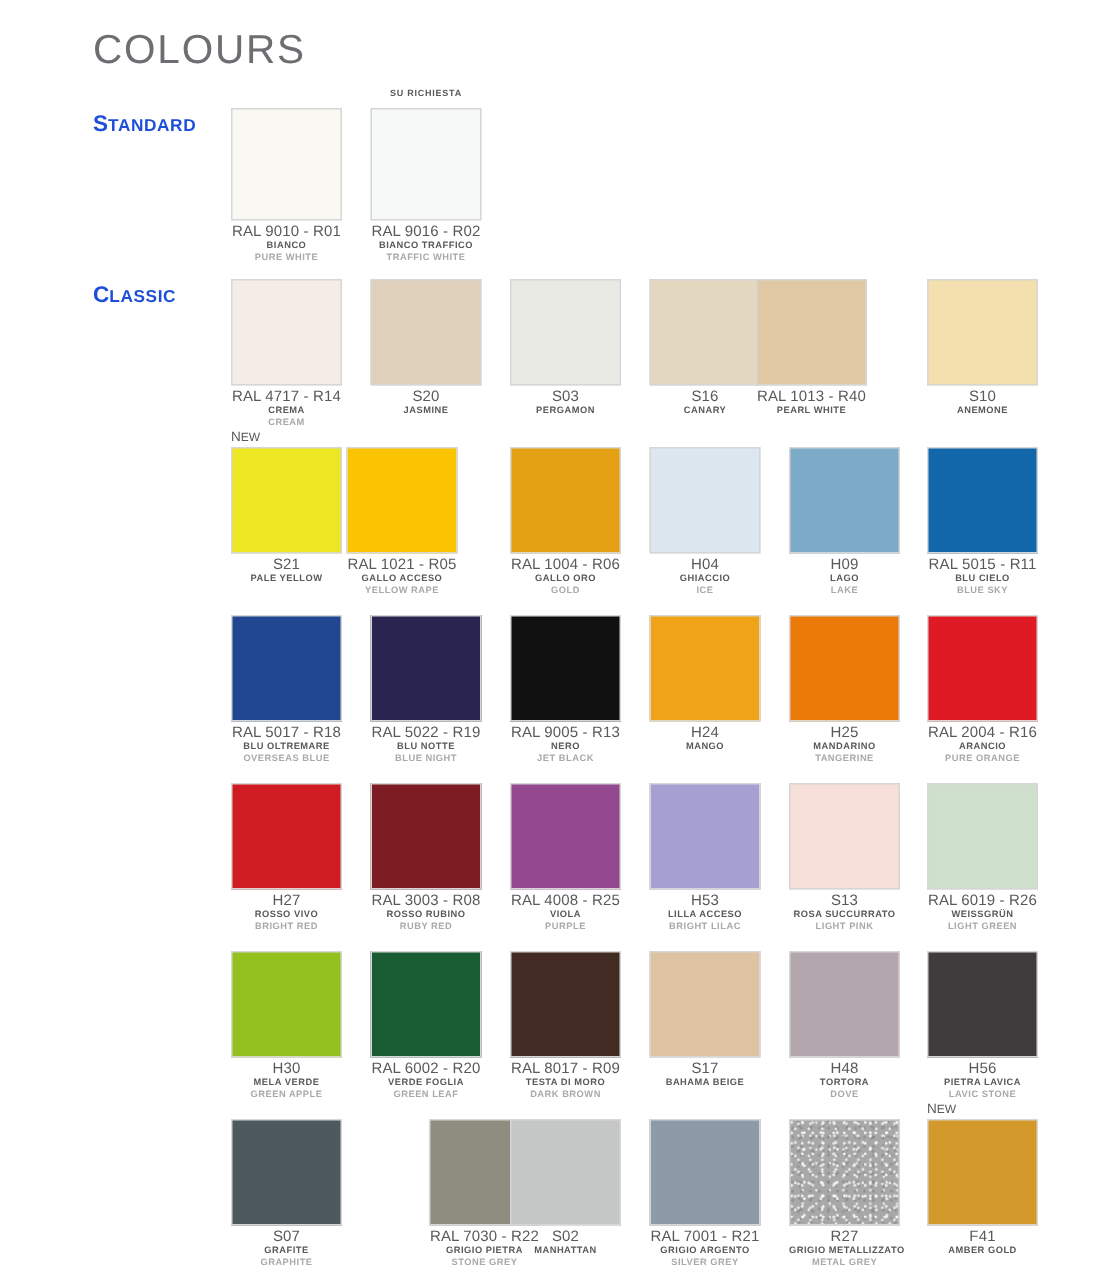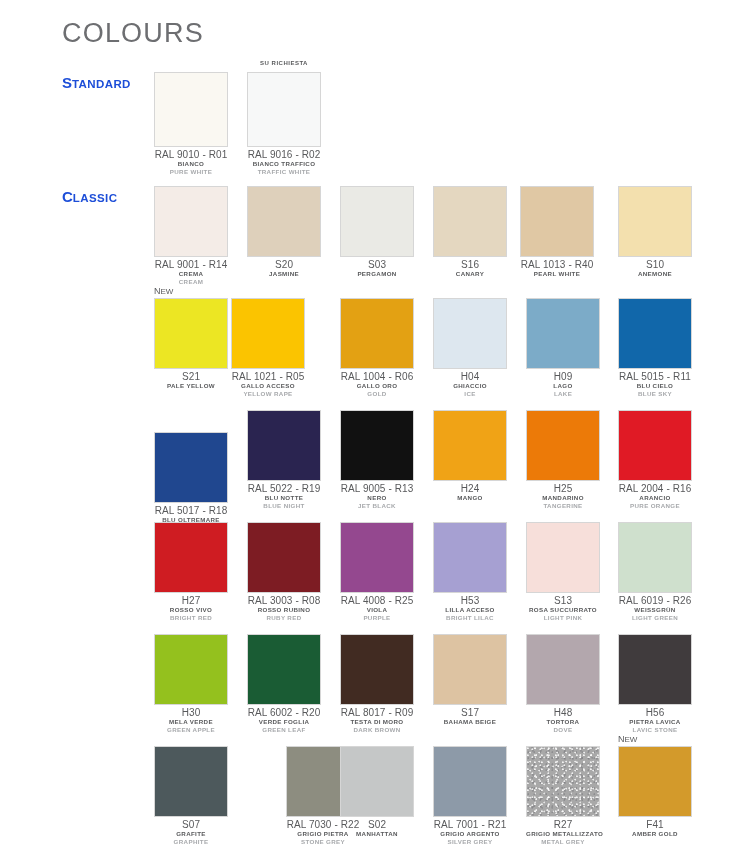--- a/index.html
+++ b/index.html
@@ -138,21 +138,21 @@
         <div class="caption">
           <div class="code">RAL 9016 - R02</div>
           <div class="name-it">BIANCO TRAFFICO</div>
           <div class="name-en">TRAFFIC WHITE</div>
         </div>
       </div>
       <div class="section-label" style="top: 188px;"><span class="cap">C</span><span class="rest">LASSIC</span></div>
       <div class="swatch-cell" style="left: 154px; top: 186px;">
         <div class="chip cls" style="background-color: rgb(244, 236, 231);"></div>
         <div class="caption">
-          <div class="code">RAL 9001 - R14</div>
+          <div class="code">RAL 4717 - R14</div>
           <div class="name-it">CREMA</div>
           <div class="name-en">CREAM</div>
         </div>
       </div>
       <div class="swatch-cell" style="left: 247px; top: 186px;">
         <div class="chip cls" style="background-color: rgb(222, 208, 187);"></div>
         <div class="caption">
           <div class="code">S20</div>
           <div class="name-it">JASMINE</div>
         </div>
@@ -164,21 +164,21 @@
           <div class="name-it">PERGAMON</div>
         </div>
       </div>
       <div class="swatch-cell" style="left: 433px; top: 186px;">
         <div class="chip cls" style="background-color: rgb(228, 215, 192);"></div>
         <div class="caption">
           <div class="code">S16</div>
           <div class="name-it">CANARY</div>
         </div>
       </div>
-      <div class="swatch-cell" style="left: 520px; top: 186px;">
+      <div class="swatch-cell" style="left: 504px; top: 186px;">
         <div class="chip cls" style="background-color: rgb(224, 200, 164);"></div>
         <div class="caption">
           <div class="code">RAL 1013 - R40</div>
           <div class="name-it">PEARL WHITE</div>
         </div>
       </div>
       <div class="swatch-cell" style="left: 618px; top: 186px;">
         <div class="chip cls" style="background-color: rgb(243, 224, 174);"></div>
         <div class="caption">
           <div class="code">S10</div>
@@ -226,21 +226,21 @@
         </div>
       </div>
       <div class="swatch-cell" style="left: 618px; top: 298px;">
         <div class="chip cls" style="background-color: rgb(17, 103, 170);"></div>
         <div class="caption">
           <div class="code">RAL 5015 - R11</div>
           <div class="name-it">BLU CIELO</div>
           <div class="name-en">BLUE SKY</div>
         </div>
       </div>
-      <div class="swatch-cell" style="left: 154px; top: 432px;">
+      <div class="swatch-cell" style="left: 154px; top: 410px;">
         <div class="chip cls" style="background-color: rgb(32, 71, 143);"></div>
         <div class="caption">
           <div class="code">RAL 5017 - R18</div>
           <div class="name-it">BLU OLTREMARE</div>
           <div class="name-en">OVERSEAS BLUE</div>
         </div>
       </div>
       <div class="swatch-cell" style="left: 247px; top: 410px;">
         <div class="chip cls" style="background-color: rgb(42, 36, 80);"></div>
         <div class="caption">

